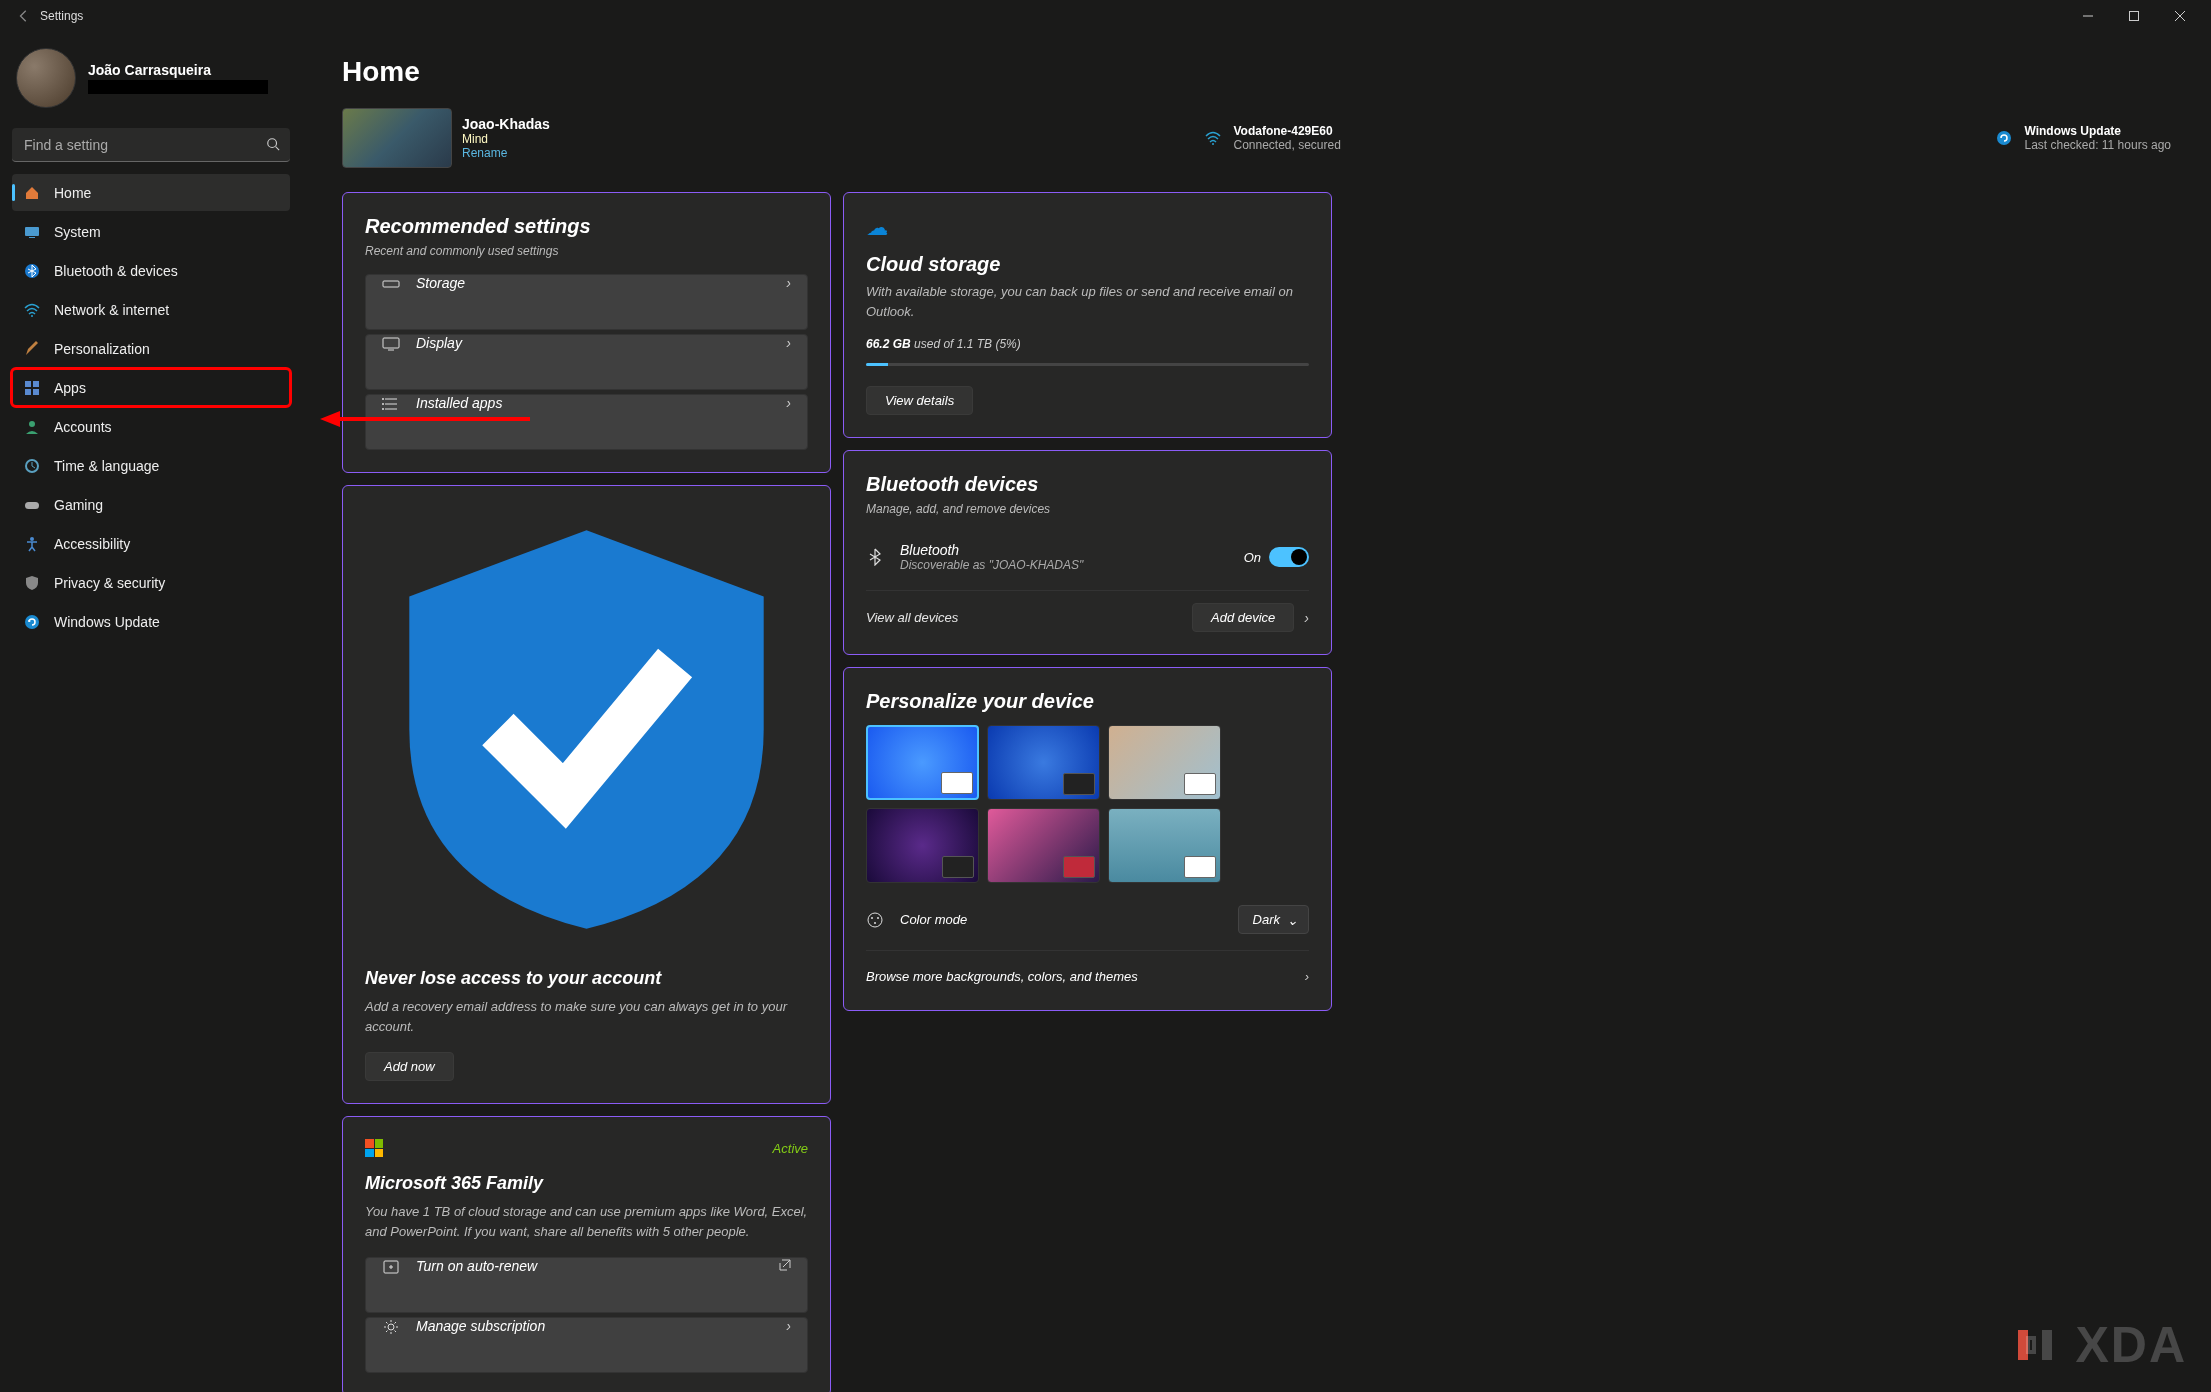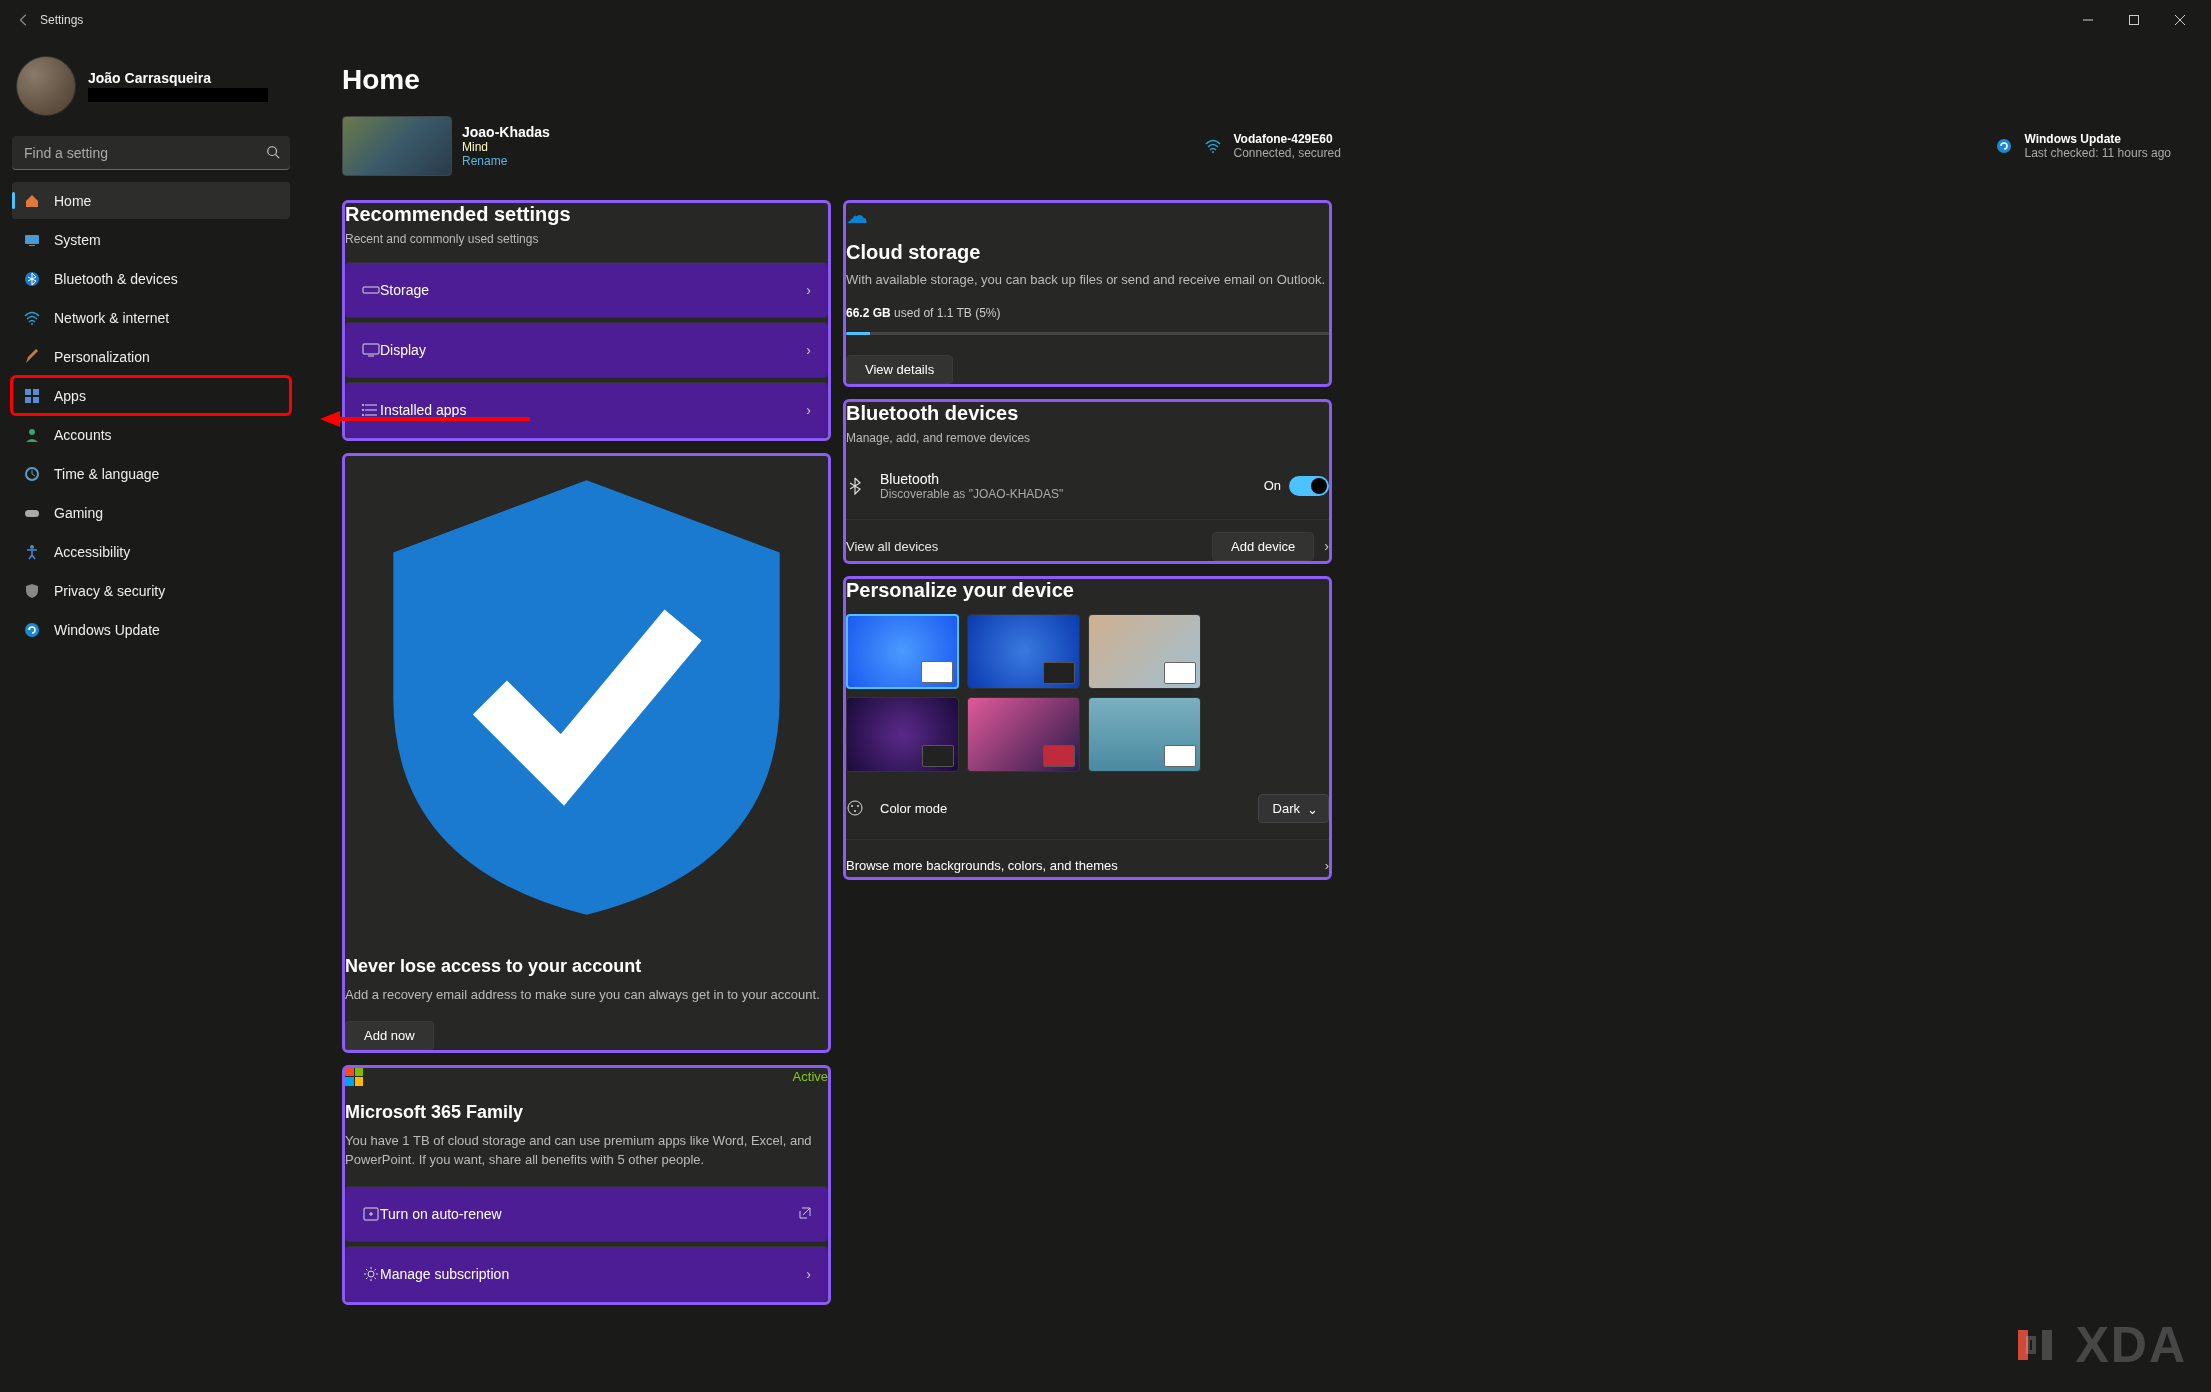--- a/index.html
+++ b/index.html
@@ -35,24 +35,24 @@
 .device-img { width: 110px; height: 60px; background: linear-gradient(135deg, #6a7a4a 0%, #3a5a6a 50%, #2a3a4a 100%); border-radius: 4px; border: 1px solid #444; }
 .device-name { font-size: 14px; font-weight: 600; }
 .device-sub { font-size: 12px; color: #fef9c3; }
 .device-link { font-size: 12px; color: #5ab6e0; }
 .wifi-block, .update-block { display: flex; align-items: center; gap: 12px; margin-left: auto; }
 .small-icon { width: 16px; height: 16px; }
 .info-title { font-size: 12px; font-weight: 600; }
 .info-sub { font-size: 12px; color: #aaa; }
 .cards-row { display: flex; gap: 12px; max-width: 990px; }
 .col { display: flex; flex-direction: column; gap: 12px; flex: 1; }
-.card { background: #272726; border-radius: 6px; border: 3px solid #8b5cf6; }
+.card { background: #272726; border-radius: 6px; padding: 22px; border: 1px solid #8b5cf6; font-style: italic; }
 .card-title { font-size: 20px; font-weight: 600; margin-bottom: 6px; }
 .card-sub { font-size: 12px; color: #bbb; margin-bottom: 16px; }
-.list-row { height: 56px; background: #4c1d95; border-radius: 4px; display: flex; align-items: center; padding: 0 16px; margin-bottom: 4px; border: 1px solid #333; }
+.list-row { height: 56px; background: #404040; border-radius: 4px; display: flex; padding: 0 16px; gap: 16px; margin-bottom: 4px; border: 1px solid #333; }
 .list-row:last-child { margin-bottom: 0; }
 .row-icon { width: 18px; height: 18px; color: #ddd; flex-shrink: 0; }
 .row-label { flex: 1; font-size: 14px; }
 .row-chev { color: #ccc; }
 .shield-icon { width: 20px; height: 20px; color: #2f8ce0; }
 .btn { background: #333332; border: 1px solid #3a3a39; border-radius: 4px; padding: 6px 18px; font-size: 13px; color: #fff; display: inline-block; }
 .m365-icon { width: 18px; height: 18px; display: grid; grid-template-columns: 1fr 1fr; grid-template-rows: 1fr 1fr; gap: 1px; }
 .m365-icon span:nth-child(1){background:#f25022}.m365-icon span:nth-child(2){background:#7fba00}.m365-icon span:nth-child(3){background:#00a4ef}.m365-icon span:nth-child(4){background:#ffb900}
 .status-badge { margin-left: auto; font-size: 13px; color: #84cc16; }
 .card-head-row { display: flex; align-items: center; margin-bottom: 16px; }

